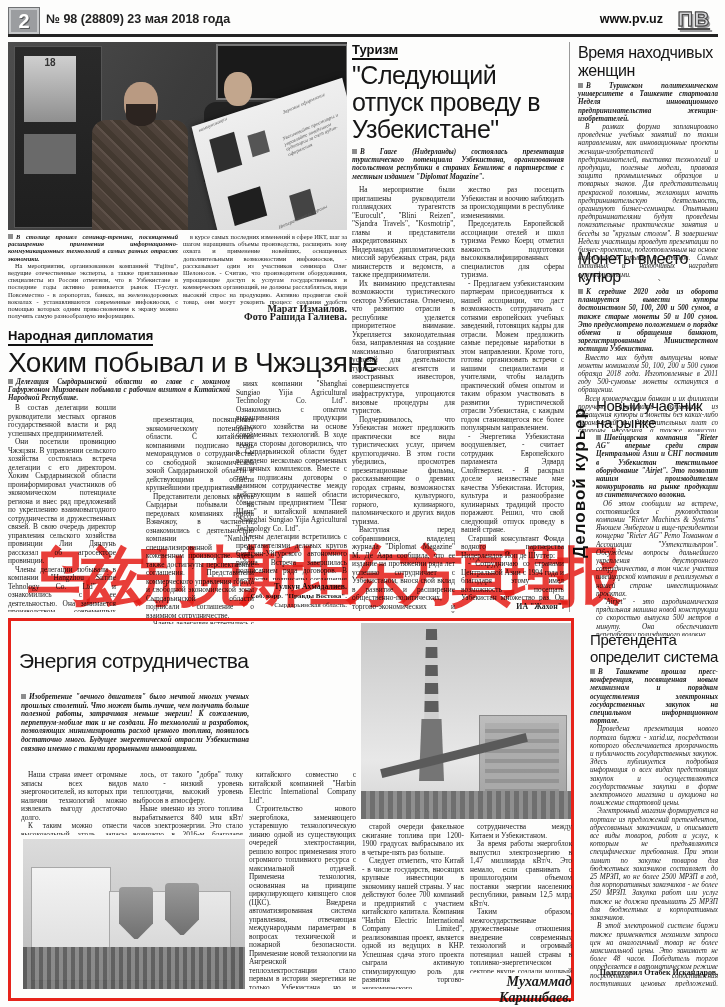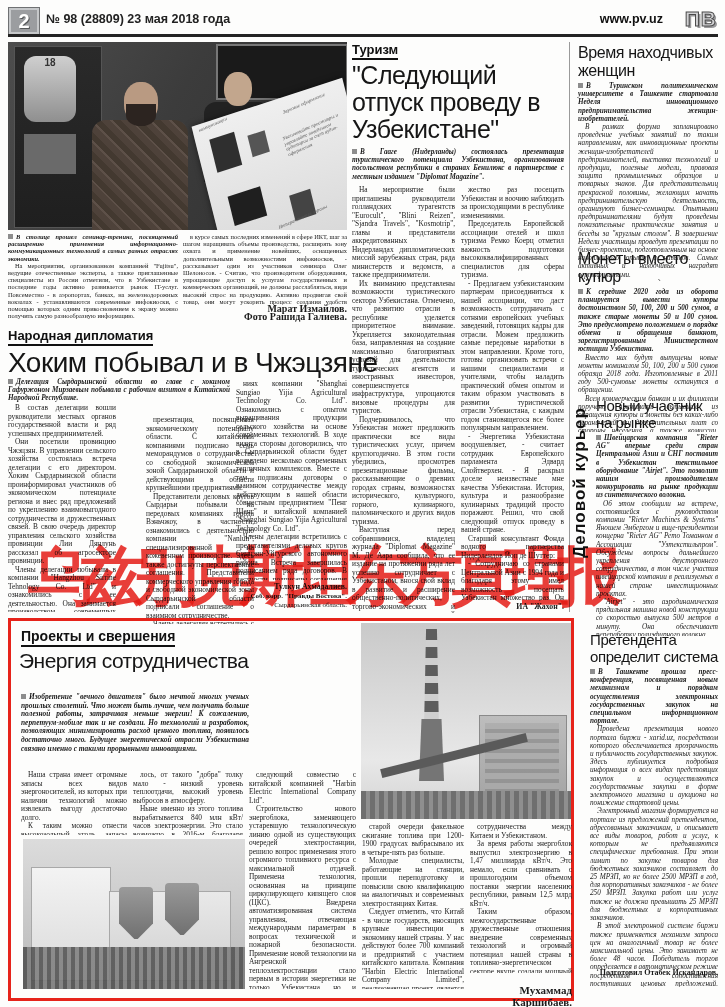--- a/index.html
+++ b/index.html
@@ -2,39 +2,39 @@
 <html><head>
 <meta charset="utf-8">
 <style>
   html,body{margin:0;padding:0;}
   body{width:725px;height:1007px;position:relative;background:#fdfdfc;font-family:"Liberation Serif",serif;color:#1b1b1b;overflow:hidden;}
   .abs{position:absolute;}
   
   .pg-badge{left:8px;top:7px;width:30px;height:26px;background:#9b9da0;border:1px solid #6f7173;box-shadow:inset 0 0 0 2px #c6c8ca;color:#fff;font:bold 20px/26px "Liberation Sans",sans-serif;text-align:center;text-shadow:1px 1px 0 #55585a;}
   .issue{left:46px;top:12px;font:600 12.5px "Liberation Sans",sans-serif;color:#222;}
   .site{right:62px;top:12px;font:bold 12.5px "Liberation Sans",sans-serif;color:#111;}
-  .logo{right:8px;top:5px;width:46px;height:27px;font:bold 21px/27px "Liberation Sans",sans-serif;color:#d3d3d5;-webkit-text-stroke:1px #4a4a4a;text-shadow:2px 2px 0 #9a9a9c;text-align:right;letter-spacing:1px;}
+  .logo{right:8px;top:5px;width:46px;height:27px;font:bold 21px/27px "Liberation Sans",sans-serif;color:#d3d3d5;-webkit-text-stroke:1px #4a4a4a;text-shadow:2px 2px 0 #9a9a9c;text-align:center;letter-spacing:1px;text-decoration:underline;}
   .hdr-rule{left:8px;top:34px;width:710px;height:2.5px;background:#232323;}
   .v-rule{left:569px;top:42px;width:1px;height:570px;background:#9a9a9a;}
   
   .kicker{font:bold 13px "Liberation Sans",sans-serif;color:#111;border-bottom:2px solid #111;padding-bottom:1px;display:inline-block;}
   .headline{font-family:"Liberation Sans",sans-serif;font-weight:normal;color:#161616;letter-spacing:-0.5px;}
   .lead{font-weight:bold;font-style:italic;text-align:justify;}
   .bullet{display:inline-block;width:5px;height:5px;background:#8d8d8d;margin-right:3px;}
   .col{overflow:hidden;text-align:justify;}
   .col p{margin:0;text-indent:7px;}
   .body-sm{font-size:7.4px;line-height:8.5px;}
   .body-xs{font-size:6.4px;line-height:7.2px;}
   .byline{font-weight:bold;text-align:right;}
   .ital .col p, .ital p{font-style:italic;}
   
   .photo{overflow:hidden;}
   .seminar-photo{left:8px;top:42px;width:339px;height:188px;background:linear-gradient(120deg,#4d4d4d 0%,#3c3c3c 45%,#303030 100%);}
   .kiosk-strip{position:absolute;left:6px;top:4px;width:86px;height:180px;background:linear-gradient(#2a2a2a,#1f1f1f);border:1px solid #555;}
-  .kiosk-screen{position:absolute;left:16px;top:14px;width:52px;height:66px;background:linear-gradient(#cfcfcf,#8f8f8f);font:bold 10px/14px "Liberation Sans",sans-serif;color:#333;text-align:center;border-radius:12px;}
+  .kiosk-screen{position:absolute;left:16px;top:14px;width:52px;height:66px;background:linear-gradient(#cfcfcf,#8f8f8f);font:bold 10px/14px "Liberation Sans",sans-serif;color:#333;text-align:center;}
   .kiosk-screen2{position:absolute;left:16px;top:92px;width:52px;height:40px;background:#6a6a6a;}
   .head1{position:absolute;left:116px;top:40px;width:34px;height:40px;border-radius:46% 46% 42% 42%;background:#b99a82;}
   .beard1{position:absolute;left:118px;top:62px;width:30px;height:22px;border-radius:0 0 48% 48%;background:#2c2420;}
   .body1{position:absolute;left:84px;top:78px;width:96px;height:110px;border-radius:14px 14px 0 0;background:repeating-linear-gradient(45deg,#4e423a 0 6px,#5d5048 6px 8px,#433930 8px 14px);}
   .head2{position:absolute;left:216px;top:30px;width:28px;height:34px;border-radius:46%;background:#c2a68d;}
   .body2{position:absolute;left:196px;top:60px;width:66px;height:80px;border-radius:12px 12px 0 0;background:#222;}
   .arm2{position:absolute;left:232px;top:86px;width:52px;height:10px;background:#1d1d1d;transform:rotate(18deg);}
   .top-screen{position:absolute;left:208px;top:2px;width:128px;height:52px;background:#1a1a1a;border:2px solid #777;}
   .board{position:absolute;left:198px;top:58px;width:158px;height:150px;background:linear-gradient(#efefef,#d9d9d9);transform:rotate(-14deg) skewY(-4deg);box-shadow:0 0 6px rgba(0,0,0,.5);}
   .board .chip{position:absolute;background:#2f2f2f;}
@@ -194,21 +194,20 @@
       <div>
         <p>Проведена презентация нового портала биржи - xarid.uz, посредством которого обеспечивается прозрачность и публичность государственных закупок. Здесь публикуется подробная информация о всех видах предстоящих закупок и осуществляются государственные закупки в форме электронного магазина и аукциона на понижение стартовой цены.</p>
         <p>Электронный магазин формируется на портале из предложений претендентов, адресованных заказчикам, и описывает все виды товаров, работ и услуг, к которым не предъявляются специфические требования. При этом лимит по закупке товаров для бюджетных заказчиков составляет до 25 МРЗП, но не более 2500 МРЗП в год, для корпоративных заказчиков - не более 250 МРЗП. Закупка работ или услуг также не должна превышать 25 МРЗП для бюджетных и корпоративных заказчиков.</p>
         <p>В этой электронной системе биржи также применяется механизм запроса цен на аналогичный товар не более максимальной цены. Это занимает не более 48 часов. Победитель торгов определяется в автоматическом режиме посредством сопоставления поступивших ценовых предложений. Договор между заказчиком и поставщиком формируется в электронной форме в персональном кабинете клиента.</p>
       </div>
     </div>
 </div>
 <div class="abs byline" style="left:590px;top:968px;width:128px;font-size:8px;line-height:9px;">Подготовил Отабек Искандаров.</div>
 
 <div class="abs red-box">
-  <div class="abs kicker" style="left:10px;top:7px;font-size:14px;">Проекты и свершения</div>
   <div class="abs headline" style="left:8px;top:28px;width:346px;font-size:21px;white-space:nowrap;">Энергия сотрудничества</div>
   <div class="abs photo plant-b">
     <div class="pb-stack"></div>
     <div class="pb-stack-low"></div>
     <div class="pb-build"></div>
     <div class="pb-win"></div>
     <div class="pb-conv"></div>
     <div class="pb-base"></div>
   </div>
   <div class="abs lead" style="left:10px;top:72px;width:228px;font-size:7.4px;line-height:8.6px;"><span class="bullet"></span><span>Изобретение "вечного двигателя" было мечтой многих ученых прошлых столетий. Что может быть лучше, чем получать больше полезной работы, затрачивая меньше энергии! К сожалению, перпетуум-мобиле так и не создали. Но технологий и разработок, позволяющих минимизировать расход ценного топлива, появилось достаточно много. Будущее энергетической отрасли Узбекистана связано именно с такими прорывными инновациями.</span></div>
@@ -226,34 +225,33 @@
     </div>
   <div class="abs photo plant-a">
     <div class="pa-build"></div>
     <div class="pa-build2"></div>
     <div class="pa-silo" style="left:96px;top:48px;"></div>
     <div class="pa-silo" style="left:142px;top:44px;"></div>
     <div class="pa-band"></div>
   </div>
   <div class="abs col body-sm" style="left:238px;top:150px;width:107px;height:218px;">
       <div>
-        <p>следующий совместно с китайской компанией "Harbin Electric International Company Ltd".</p>
+        <p>китайского совместно с китайской компанией "Harbin Electric International Company Ltd".</p>
         <p>Строительство нового энергоблока, заменяющего устаревшую технологическую линию одной из существующих очередей электростанции, решило вопрос применения этого огромного топливного ресурса с максимальной отдачей. Применена технология, основанная на принципе циркулирующего кипящего слоя (ЦКС). Внедрена автоматизированная система управления, отвечающая международным параметрам в вопросах технической и пожарной безопасности. Применение новой технологии на Ангренской теплоэлектростанции стало первым в истории энергетики не только Узбекистана, но и Центральной Азии. Она позволяет наряду с 130-150 МВт электроэнергии вырабатывать также около 110 Гкал тепловой. Вкупе с существующей очередью ТЭС общая выработка электроэнергии составляет 1,05 млрд кВт/ч.</p>
       </div>
     </div>
   <div class="abs col body-sm" style="left:351px;top:202px;width:102px;height:166px;">
       <div>
         <p>старой очереди факельное сжигание топлива при 1200-1900 градусах выбрасывало их в четыре-пять раз больше.</p>
-        <p>Молодые специалисты, работающие на станции, прошли переподготовку и повысили свою квалификацию на аналогичных и современных электростанциях Китая.</p>
         <p>Следует отметить, что Китай - в числе государств, вносящих крупные инвестиции в экономику нашей страны. У нас действуют более 700 компаний и предприятий с участием китайского капитала. Компания "Harbin Electric International Company Limited", реализовавшая проект, является одной из ведущих в КНР. Успешная сдача этого проекта сыграла активную стимулирующую роль для развития торгово-экономического</p>
       </div>
     </div>
   <div class="abs col body-sm" style="left:459px;top:202px;width:102px;height:150px;">
       <div>
         <p>сотрудничества между Китаем и Узбекистаном.</p>
         <p>За время работы энергоблок выпустил электроэнергию в 1,47 миллиарда кВт/ч. Это немало, если сравнивать с прошлогодним объемом поставки энергии населению республики, равным 12,5 млрд кВт/ч.</p>
         <p>Таким образом, межгосударственные дружественные отношения, внедрение современных технологий и огромный потенциал нашей страны в топливно-энергетическом секторе вкупе создали мощный плацдарм для решения проблемы с нехваткой электроэнергии в крупнейшем промышленном узле страны - Ташкентской области, в частности, в СЭЗ "Ангрен", где расположены десятки энергоемких производств.</p>
       </div>
     </div>
-  <div class="abs byline" style="left:459px;top:363px;width:102px;font-size:11px;">Мухаммад Каршибаев.</div>
+  <div class="abs byline" style="left:459px;top:353px;width:102px;font-size:14px;font-style:italic;">Мухаммад Каршибаев.</div>
 </div>
 
 <div class="abs watermark">乌兹别克斯坦东方真理报</div>
 
 </body></html>

